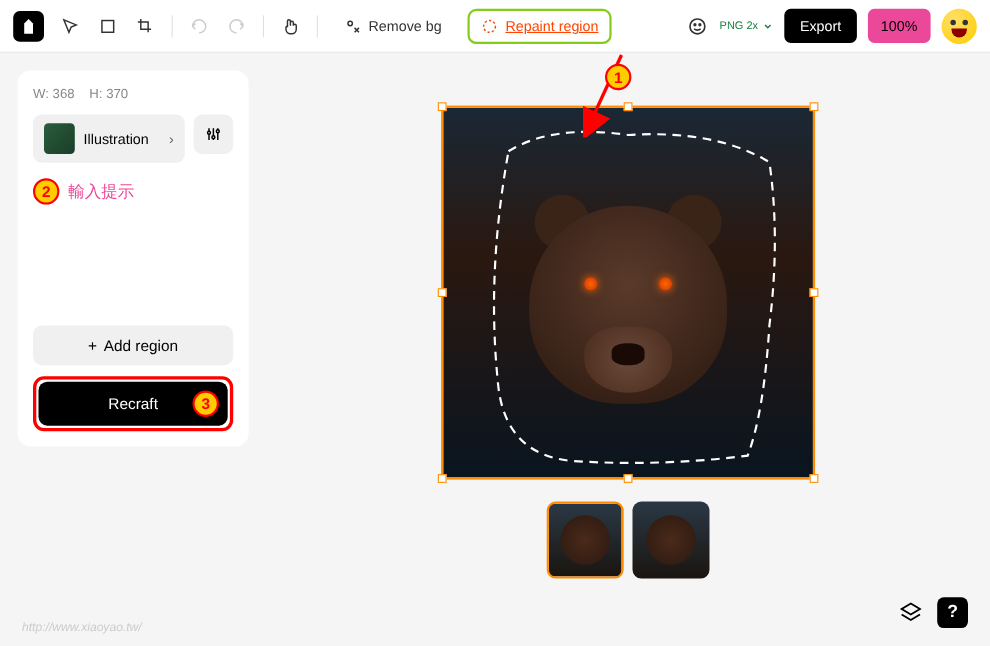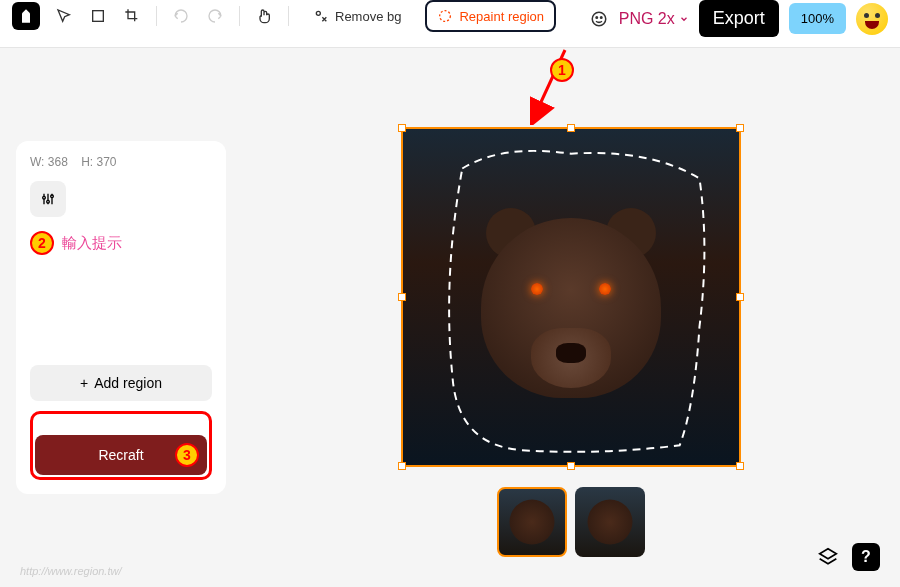--- a/index.html
+++ b/index.html
@@ -1,55 +1,55 @@
 <!DOCTYPE html>
 <html><head>
   <meta charset="utf-8">
   <style>
     * { margin: 0; padding: 0; box-sizing: border-box; }
     body { font-family: -apple-system, BlinkMacSystemFont, 'Segoe UI', sans-serif; background: #f5f5f5; width: 900px; height: 587px; overflow: hidden; position: relative; }
     
-    .toolbar { height: 48px; background: #fff; border-bottom: 1px solid #e5e5e5; display: flex; align-items: flex-start; padding: 0 12px; gap: 8px; }
+    .toolbar { height: 48px; background: #fff; border-bottom: 1px solid #e5e5e5; display: flex; align-items: center; padding: 0 12px; gap: 8px; }
     .toolbar-left { display: flex; align-items: center; gap: 14px; }
     .toolbar-right { display: flex; align-items: center; gap: 10px; margin-left: auto; }
     
     .logo { width: 28px; height: 28px; background: #000; border-radius: 6px; display: flex; align-items: center; justify-content: center; }
     .logo svg { width: 16px; height: 16px; fill: #fff; }
     
     .tool-icon { width: 20px; height: 20px; display: flex; align-items: center; justify-content: center; cursor: pointer; color: #333; }
     .tool-icon.disabled { color: #ccc; }
     .tool-divider { width: 1px; height: 20px; background: #e0e0e0; }
     
     .tool-btn { display: flex; align-items: center; gap: 6px; padding: 6px 10px; border-radius: 6px; font-size: 13px; cursor: pointer; color: #333; }
-    .tool-btn.highlighted { border: 2px solid #0f172a; border-radius: 8px; color: #ff4500; }
+    .tool-btn.highlighted { border: 2px solid #84cc16; border-radius: 8px; color: #ff4500; text-decoration: underline; }
     .tool-btn-icon { width: 16px; height: 16px; }
     
-    .export-btn { background: #000; color: #fff; padding: 8px 14px; border-radius: 6px; font-size: 18px; font-weight: 500; cursor: pointer; }
-    .zoom-btn { background: #7dd3fc; padding: 8px 12px; border-radius: 6px; font-size: 13px; cursor: pointer; }
-    .format-select { font-size: 16px; color: #be185d; cursor: pointer; display: flex; align-items: center; gap: 4px; }
+    .export-btn { background: #000; color: #fff; padding: 8px 14px; border-radius: 6px; font-size: 13px; font-weight: 500; cursor: pointer; }
+    .zoom-btn { background: #ec4899; padding: 8px 12px; border-radius: 6px; font-size: 13px; cursor: pointer; }
+    .format-select { font-size: 10px; color: #15803d; cursor: pointer; display: flex; align-items: center; gap: 4px; }
     
     .emoji-face { width: 32px; height: 32px; border-radius: 50%; background: radial-gradient(circle at 35% 30%, #ffe066, #ffcc00); display: flex; align-items: center; justify-content: center; position: relative; cursor: pointer; }
     .emoji-face::before { content: ''; position: absolute; width: 5px; height: 5px; background: #333; border-radius: 50%; top: 10px; left: 8px; }
     .emoji-face::after { content: ''; position: absolute; width: 5px; height: 5px; background: #333; border-radius: 50%; top: 10px; right: 8px; }
     .emoji-mouth { position: absolute; width: 14px; height: 8px; background: #8b0000; border-radius: 0 0 14px 14px; bottom: 6px; }
     
-    .main-area { display: flex; height: calc(100% - 48px); align-items: center; }
+    .main-area { display: flex; height: calc(100% - 48px); }
     
     .sidebar { width: 242px; padding: 16px; background: transparent; }
     .sidebar-panel { background: #fff; border-radius: 12px; padding: 14px; }
     .dimensions { font-size: 12px; color: #888; margin-bottom: 12px; }
     .style-selector { display: flex; gap: 8px; margin-bottom: 14px; }
     .style-btn { flex: 1; display: flex; align-items: center; gap: 8px; background: #f0f0f0; border-radius: 8px; padding: 8px 10px; cursor: pointer; font-size: 13px; }
     .style-thumb { width: 28px; height: 28px; background: linear-gradient(135deg, #2a5d3a, #1a3d2a); border-radius: 4px; }
     .style-arrow { margin-left: auto; color: #666; }
     .settings-btn { width: 36px; height: 36px; background: #f0f0f0; border-radius: 8px; display: flex; align-items: center; justify-content: center; cursor: pointer; }
     .prompt-input { width: 100%; border: none; outline: none; font-size: 15px; padding: 4px 0; margin-bottom: 6px; }
     .annotation-2 { display: flex; align-items: center; gap: 8px; margin-bottom: 110px; }
     .add-palette-btn { width: 100%; display: flex; align-items: center; justify-content: center; gap: 6px; background: #f0f0f0; border-radius: 8px; padding: 10px; font-size: 14px; cursor: pointer; margin-bottom: 10px; }
-    .recraft-btn { width: 100%; background: #7f1d1d; color: #fff; padding: 12px; border-radius: 8px; font-size: 14px; font-weight: 500; cursor: pointer; display: flex; align-items: center; justify-content: center; position: relative; margin-top: 19px; }
+    .recraft-btn { width: 100%; background: #000000; color: #fff; padding: 12px; border-radius: 8px; font-size: 14px; font-weight: 500; cursor: pointer; display: flex; align-items: center; justify-content: center; position: relative; }
     .recraft-wrapper { border: 3px solid #ff0000; border-radius: 10px; padding: 2px; position: relative; }
     
     .canvas-area { flex: 1; position: relative; display: flex; flex-direction: column; align-items: center; padding-top: 48px; }
     .canvas-image { width: 340px; height: 340px; border: 2px solid #ff8c00; position: relative; background: linear-gradient(180deg, #1a2835 0%, #2a1810 40%, #0a1520 100%); }
     .canvas-handle { position: absolute; width: 8px; height: 8px; background: #fff; border: 1px solid #ff8c00; }
     .handle-tl { top: -5px; left: -5px; }
     .handle-tr { top: -5px; right: -5px; }
     .handle-bl { bottom: -5px; left: -5px; }
     .handle-br { bottom: -5px; right: -5px; }
     .handle-tm { top: -5px; left: 50%; transform: translateX(-50%); }
@@ -170,20 +170,25 @@
   <div class="sidebar">
     <div class="sidebar-panel">
       <div class="dimensions">
         <span>W:</span>
         <span>368</span>
         &nbsp;&nbsp;
         <span>H:</span>
         <span>370</span>
       </div>
       <div class="style-selector">
+        <div class="style-btn">
+          <div class="style-thumb"></div>
+          <span>Illustration</span>
+          <span class="style-arrow">›</span>
+        </div>
         <div class="settings-btn">
           <svg width="16" height="16" viewBox="0 0 24 24" fill="none" stroke="currentColor" stroke-width="2">
               <path d="M6 4v4m0 4v8M12 4v10m0 4v2M18 4v2m0 4v10"></path>
               <circle cx="6" cy="10" r="2"></circle>
               <circle cx="12" cy="16" r="2"></circle>
               <circle cx="18" cy="8" r="2"></circle>
             </svg>
         </div>
       </div>
       <div class="annotation-2">
@@ -250,13 +255,13 @@
 
 <div class="bottom-icons">
   <div class="bottom-icon">
     <svg width="20" height="20" viewBox="0 0 24 24" fill="none" stroke="currentColor" stroke-width="2">
         <path d="M12 2 L22 8 L12 14 L2 8 Z M2 14 L12 20 L22 14"></path>
       </svg>
   </div>
   <div class="bottom-icon help-icon">?</div>
 </div>
 
-<div class="watermark">http://www.region.tw/</div>
+<div class="watermark">http://www.xiaoyao.tw/</div>
 
 </body></html>

